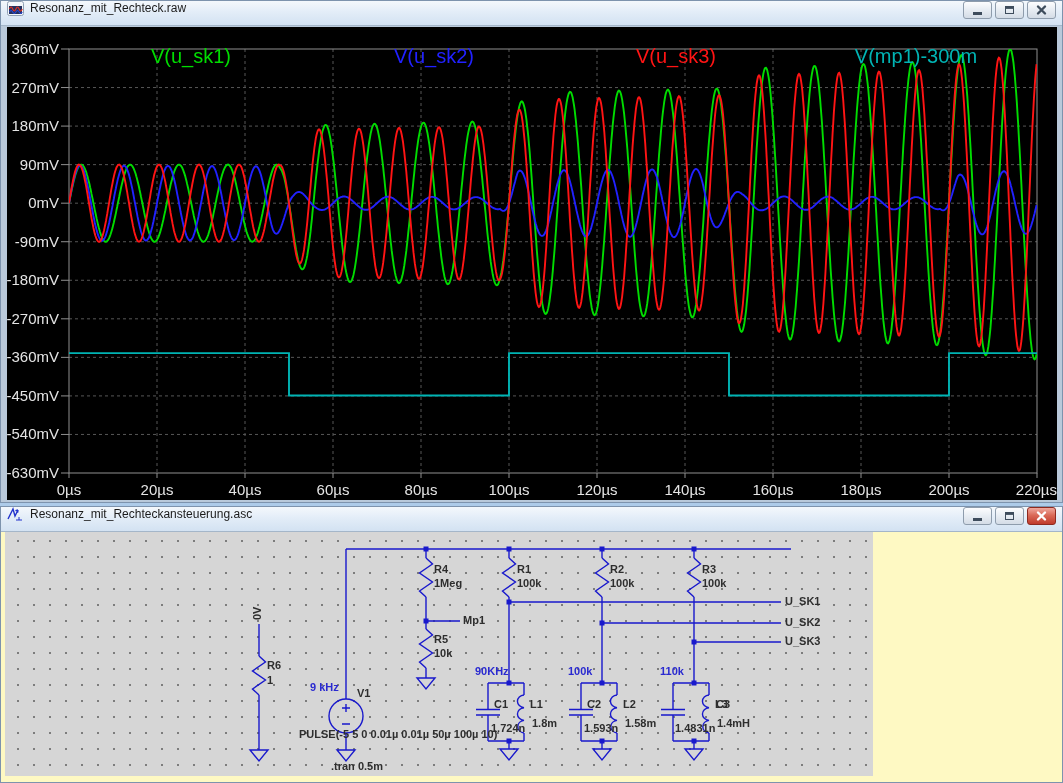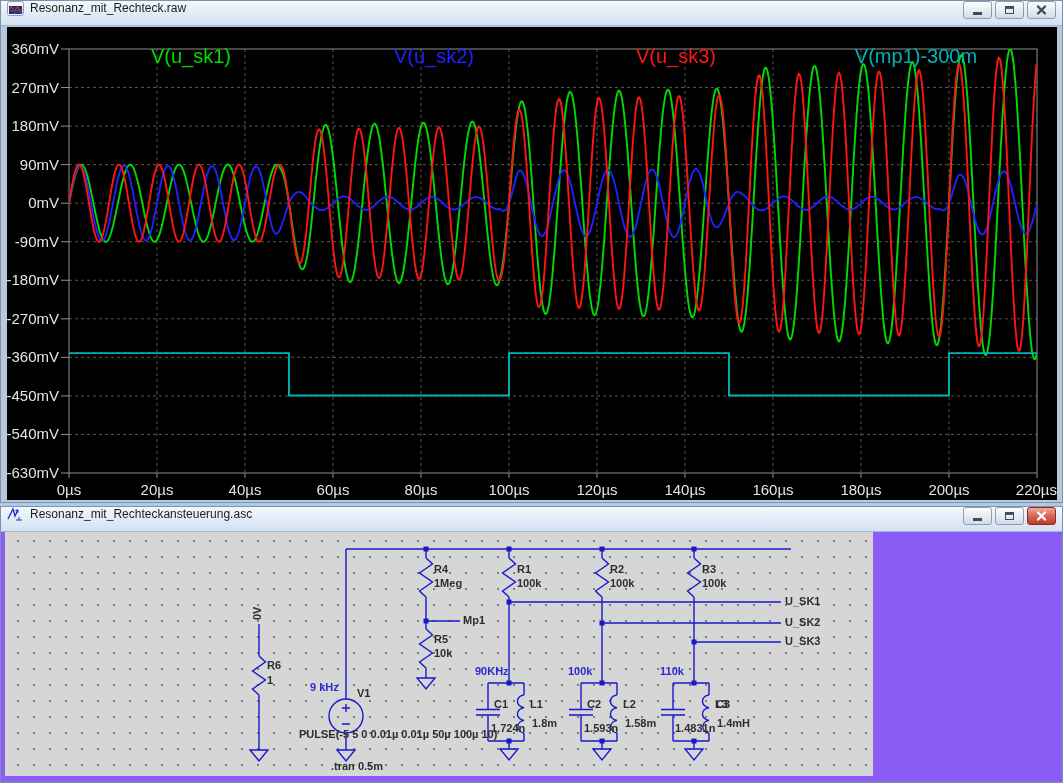--- a/index.html
+++ b/index.html
@@ -17,21 +17,21 @@
           color:#3e4c5c; }
   .wbtn.close-red { border-color:#8e2a20; background:linear-gradient(#f0a89e,#da6a58 45%,#c03a2b); color:#fff; }
 
   
   #plot-window { top:0; height:503px; background:#b9c9da; }
   #plot-client { position:absolute; left:6px; top:26px; width:1050px; height:473px; background:#000; overflow:hidden; }
   #plot-svg { position:absolute; left:0; top:0; }
   #legend-layer span { position:absolute; top:6px; transform:translateX(-50%); font-size:20px; white-space:nowrap;margin-top:12px; }
 
   
-  #sch-window { top:506px; height:277px; background:#8b5cf6; }
+  #sch-window { top:506px; height:277px; background:#fef9c3; }
   #sch-canvas { position:absolute; left:4px; top:25px; width:868px; height:244px; background-color:#d6d6d6;
                 background-image:radial-gradient(#7d7d7d 0.8px, transparent 1px); background-size:16px 16px;
                 background-position:5px 1px; overflow:hidden; }
   #sch-svg { position:absolute; left:0; top:0; }
   #sch-text-layer span { position:absolute; font-size:11px; font-weight:bold; color:#2e2e2e; white-space:pre; }
   #sch-text-layer span.b { color:#2a2ad0; }
 </style>
 </head>
 <body>
 

